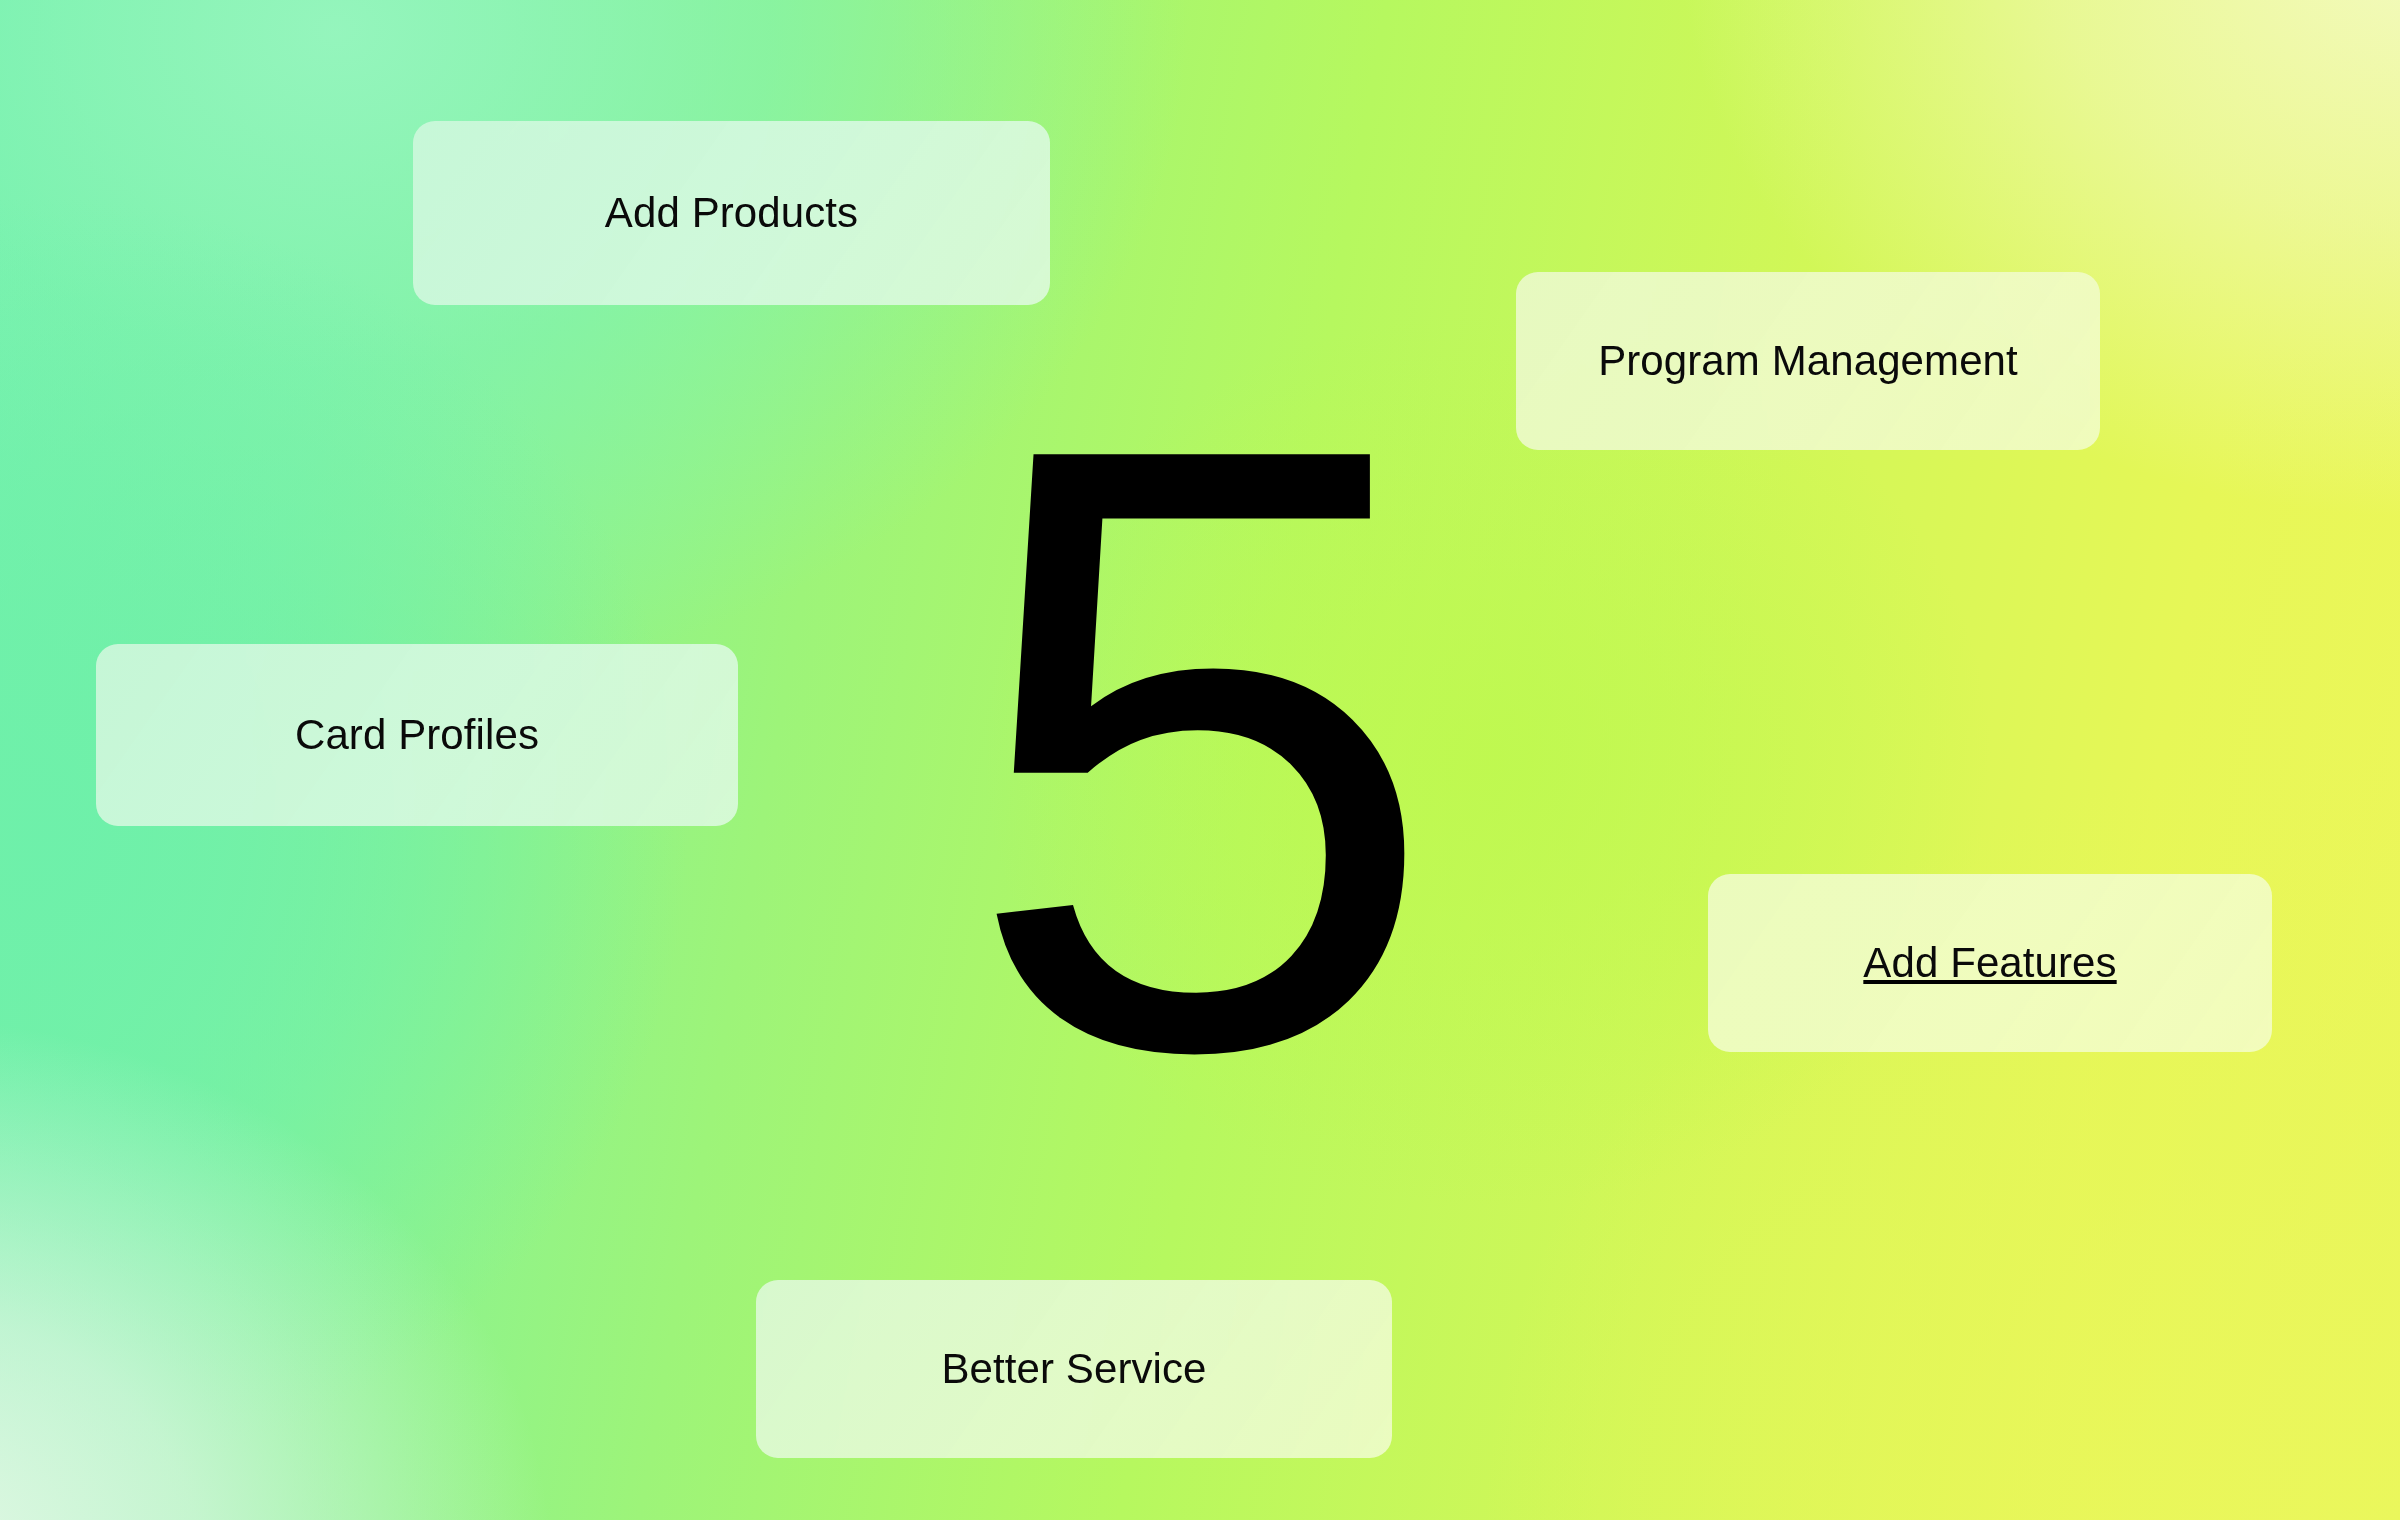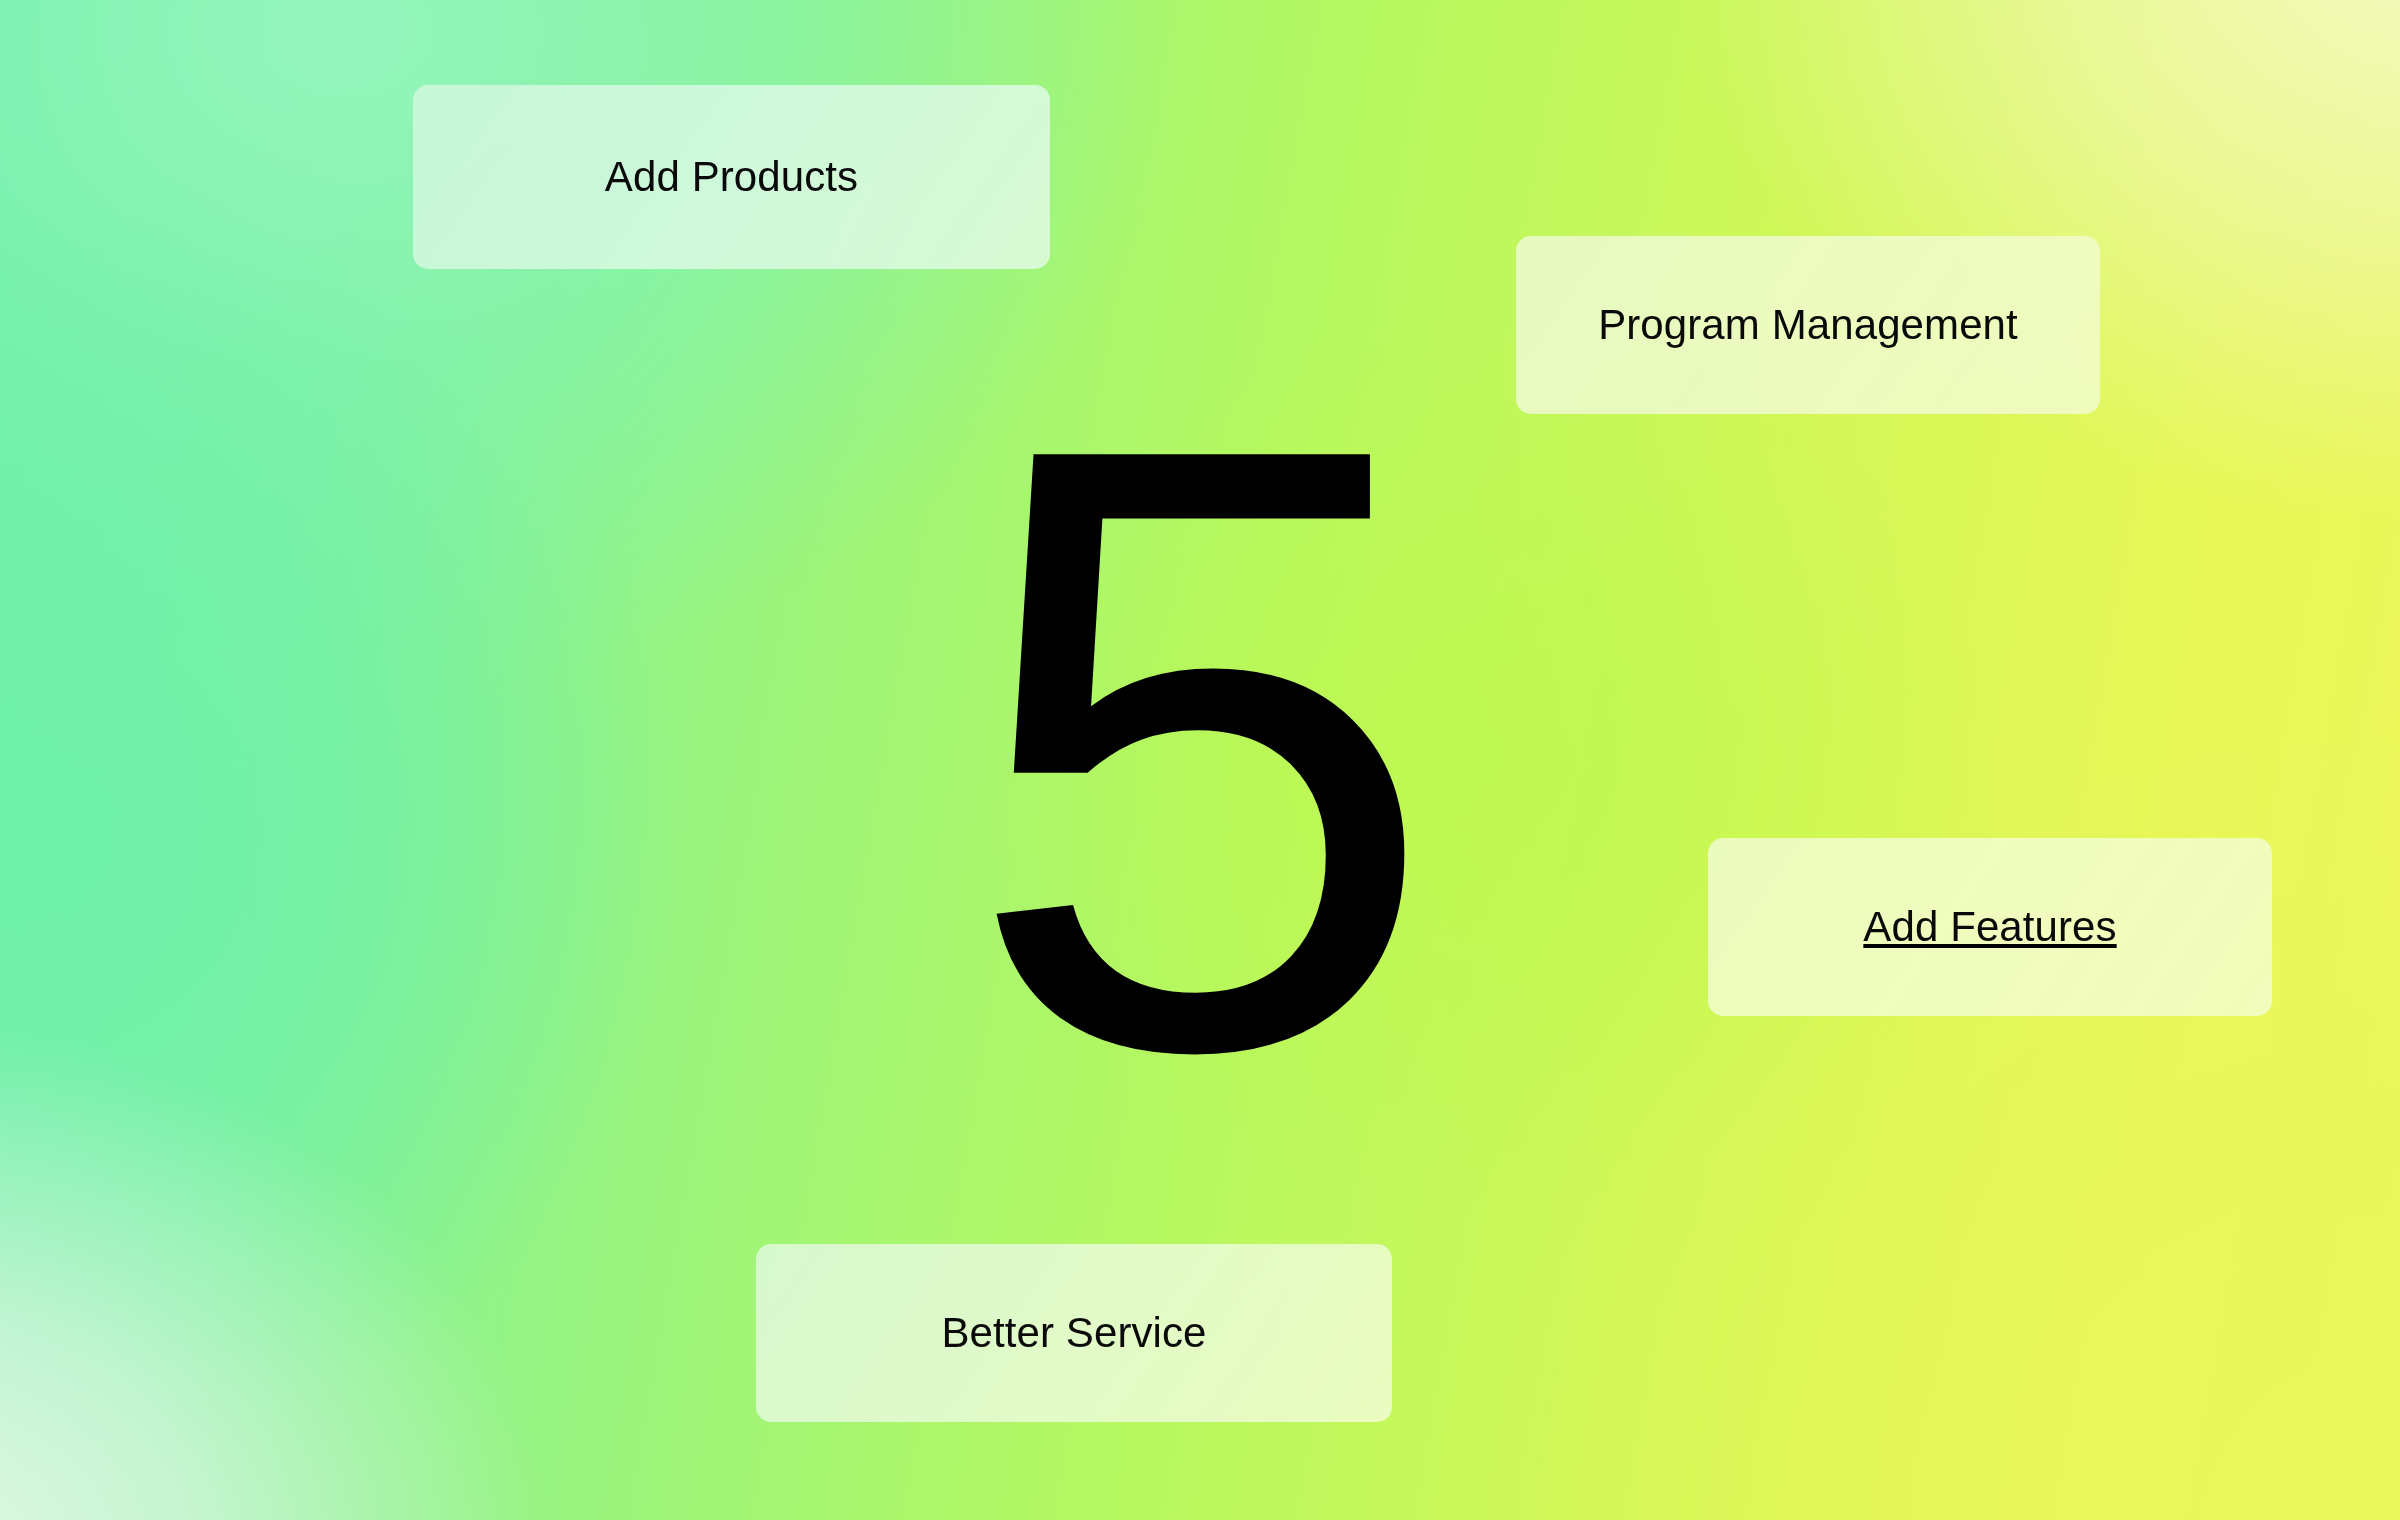--- a/index.html
+++ b/index.html
@@ -105,24 +105,25 @@
     transform: translate(-3px, -12px);
     user-select: none;
   }
 
   
   .card {
     position: absolute;
     display: flex;
     align-items: center;
     justify-content: center;
-    border-radius: 15px;
+    border-radius: 22px;
     box-sizing: border-box;
     padding: 0 34px;
     backdrop-filter: blur(2px);
+    margin-top: 36px;
   }
   .card .card-label {
     font-family: "Liberation Sans", sans-serif;
     font-size: 42px;
     font-weight: 400;
     color: #0a0a0a;
     letter-spacing: 0.1px;
     white-space: nowrap;
     line-height: 1;
   }
@@ -174,20 +175,23 @@
   </div>
 
   <div class="card" id="card-add-products">
     <span class="card-label">Add Products</span>
   </div>
 
   <div class="card" id="card-program-management">
     <span class="card-label">Program Management</span>
   </div>
 
+  <div class="card" id="card-card-profiles">
+    <span class="card-label">Card Profiles</span>
+  </div>
 
   <div class="card" id="card-add-features">
     <span class="card-label">Add Features</span>
   </div>
 
   <div class="card" id="card-better-service">
     <span class="card-label">Better Service</span>
   </div>
 
 </div>

